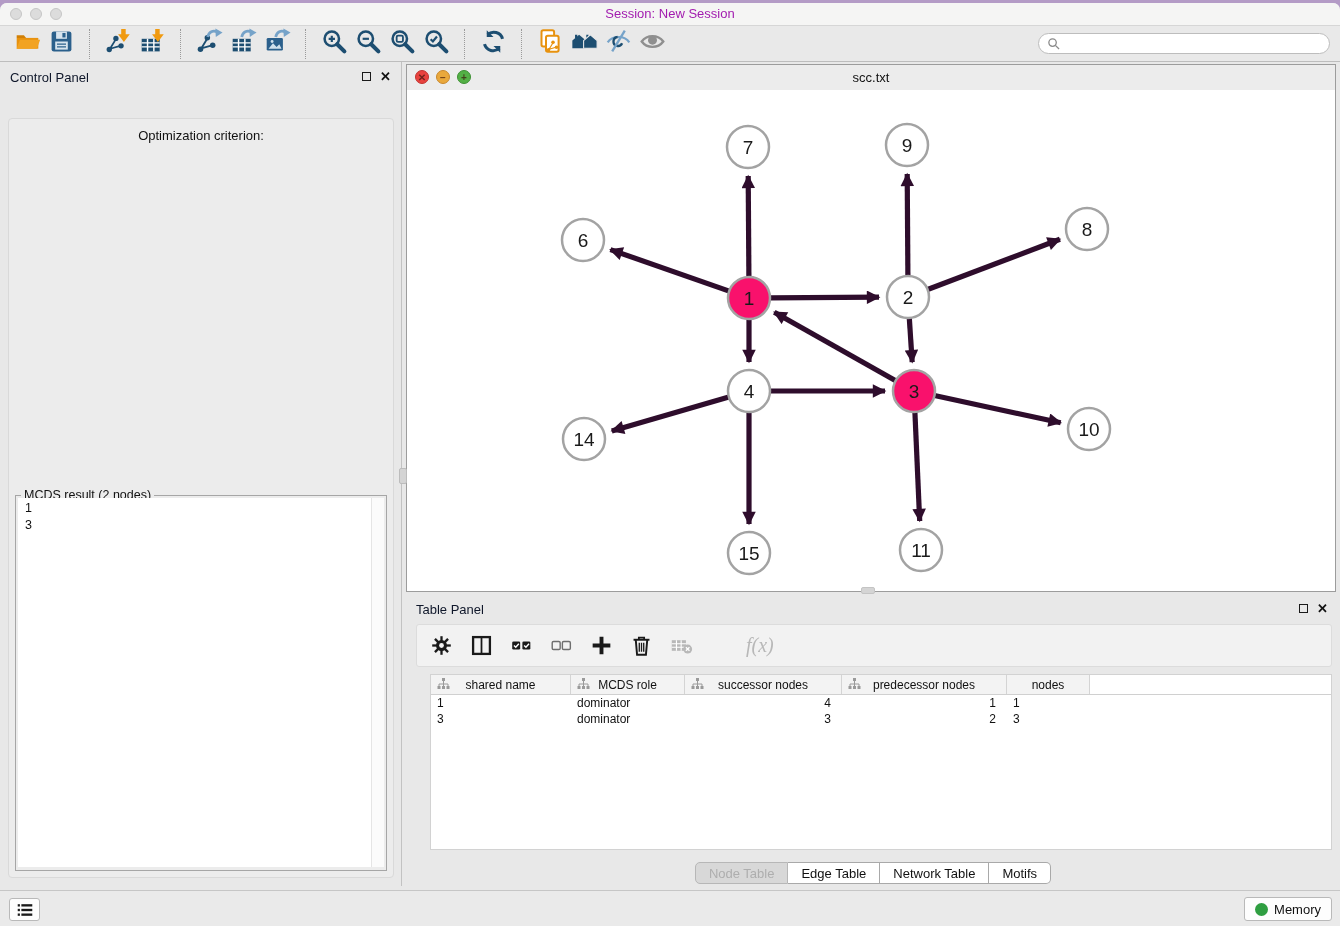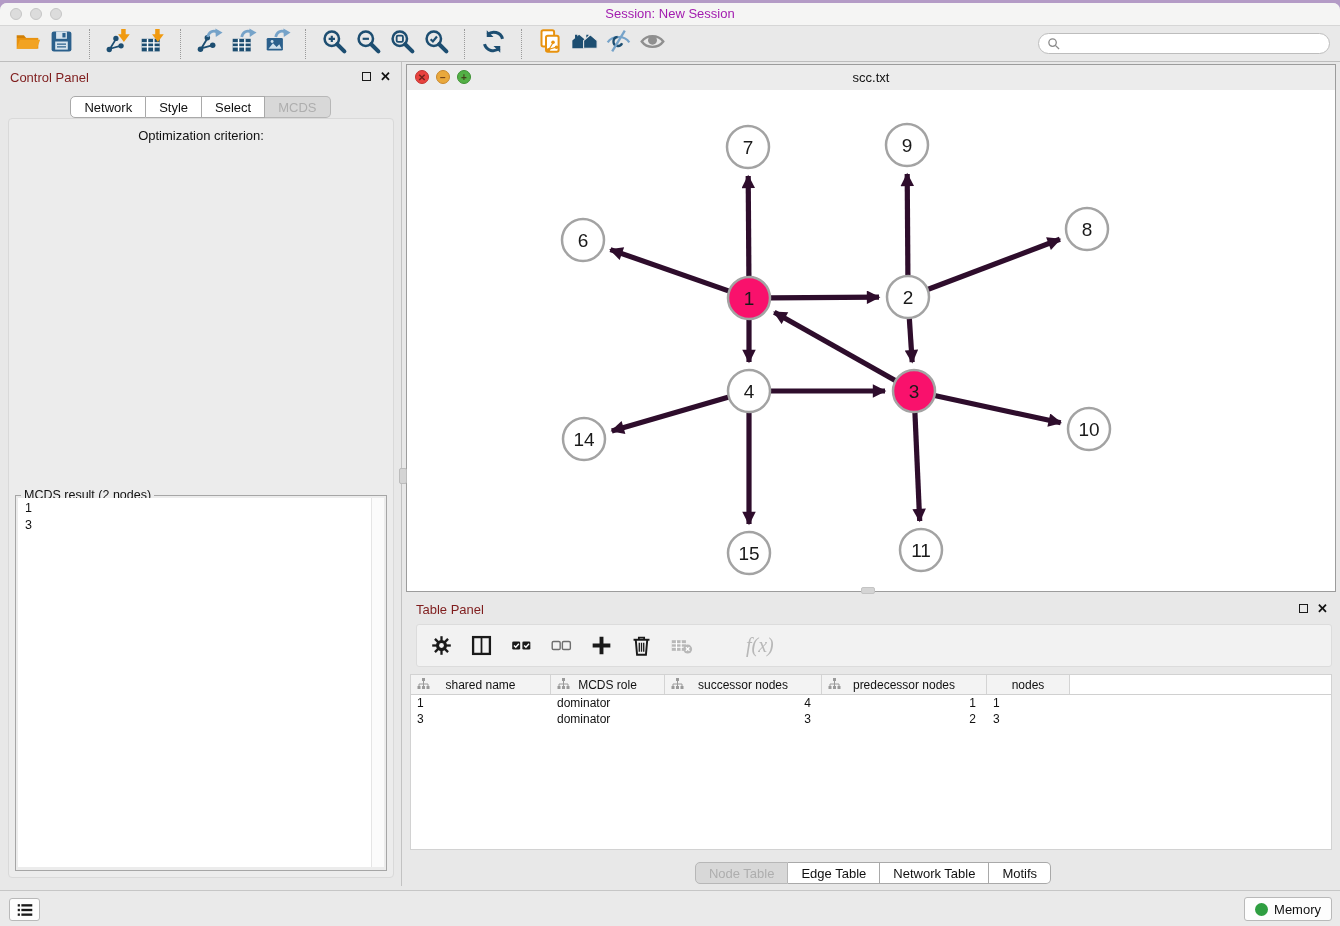--- a/index.html
+++ b/index.html
@@ -19,21 +19,21 @@
   .toolbar{position:absolute;left:0;top:26px;width:1340px;height:36px;background:#e9e9e9;
            border-bottom:1px solid #bdbdbd;display:flex;align-items:center;padding:0 10px;box-sizing:border-box;}
   .tb-btn{width:34px;height:32px;display:flex;align-items:center;justify-content:center;flex:0 0 auto;}
   .tb-btn svg{width:27px;height:27px;}
   .tb-sep{width:0;height:30px;border-left:1px dotted #9a9a9a;margin:0 11px;flex:0 0 auto;}
   .search-wrap{margin-left:auto;width:292px;height:21px;background:#fff;border:1px solid #bdbdbd;
                border-radius:11px;display:flex;align-items:center;padding:0 8px;box-sizing:border-box;gap:5px;}
   .search-wrap svg{width:13px;height:13px;flex:0 0 auto;}
   .search-input{border:none;outline:none;flex:1;font-size:12px;background:transparent;height:16px;padding:0;}
   
-  .panel-title{position:absolute;left:10px;top:8px;font-size:13px;color:#7f1d1d;}
+  .panel-title{position:absolute;left:10px;top:8px;font-size:13px;color:#0f172a;}
   .panel-icons{position:absolute;right:10px;top:9px;display:flex;gap:9px;align-items:center;}
   .float-glyph{width:9px;height:9px;border:1.7px solid #1a1a1a;box-sizing:border-box;display:inline-block;}
   .close-glyph{font-size:13px;font-weight:bold;color:#111;line-height:11px;}
   .tab-btn{height:22px;line-height:21px;padding:0 13px;background:#fff;border:1px solid #a9a9a9;
            border-left:none;font-size:13px;color:#111;box-sizing:border-box;}
   .tab-btn:first-child{border-left:1px solid #a9a9a9;border-radius:5px 0 0 5px;}
   .tab-btn:last-child{border-radius:0 5px 5px 0;}
   .tab-btn.selected{background:#d8d8d8;color:#aeaeae;border-color:#b7b7b7;}
   
   .control-panel{position:absolute;left:0;top:62px;width:402px;height:824px;background:#e8e8e8;
@@ -72,21 +72,21 @@
   .splitter-h{position:absolute;left:861px;top:587px;width:14px;height:7px;background:#d4d4d4;
               border:1px solid #c4c4c4;border-radius:2px;box-sizing:border-box;}
   
   .table-panel{position:absolute;left:406px;top:596px;width:934px;height:294px;background:#e8e8e8;}
   .tp-toolbar{position:absolute;left:10px;right:8px;top:28px;height:43px;background:#f2f2f2;
               border:1px solid #dcdcdc;border-radius:3px;display:flex;align-items:center;gap:17px;
               padding:0 13px;box-sizing:border-box;}
   .tp-icon{display:flex;align-items:center;justify-content:center;}
   .tp-icon svg{width:23px;height:23px;}
   .fx-label{font-family:"Liberation Serif",serif;font-style:italic;font-size:20px;color:#b8b8b8;margin-left:36px;}
-  .tp-table{position:absolute;left:4px;right:8px;top:78px;height:176px;background:#fff;
+  .tp-table{position:absolute;left:24px;right:8px;top:78px;height:176px;background:#fff;
             border:1px solid #d2d2d2;overflow:hidden;box-sizing:border-box;}
   .thead{display:flex;height:19px;background:#fff;border-bottom:1px solid #d0d0d0;}
   .th{position:relative;box-sizing:border-box;background:#f3f3f3;border-right:1px solid #d4d4d4;
       font-size:12px;display:flex;align-items:center;justify-content:center;color:#111;flex:0 0 auto;}
   .th svg{position:absolute;left:6px;top:3px;width:13px;height:12px;}
   .trow{display:flex;height:16px;font-size:12px;align-items:center;color:#111;}
   .td{box-sizing:border-box;flex:0 0 auto;overflow:hidden;white-space:nowrap;}
   .td.left{text-align:left;padding-left:6px;}
   .td.right{text-align:right;padding-right:11px;}
   .tp-tabs{position:absolute;left:0;right:0;bottom:6px;display:flex;justify-content:center;}
@@ -270,26 +270,20 @@
     <input class="search-input" type="text" value="" style="">
   </div>
 </div>
 
 <div class="control-panel">
   <div class="panel-title">Control Panel</div>
   <div class="panel-icons">
     <span class="float-glyph"></span>
     <span class="close-glyph">✕</span>
   </div>
-  <div class="cp-tabs">
-      <button class="tab-btn">Network</button>
-      <button class="tab-btn">Style</button>
-      <button class="tab-btn">Select</button>
-      <button class="tab-btn selected">MCDS</button>
-    </div>
   <div class="cp-inner">
     <div class="opt-label">Optimization criterion:</div>
     <div class="result-fieldset">
       <span class="result-legend">MCDS result (2 nodes)</span>
       <div class="result-area">
           <div>1</div>
           <div>3</div>
         </div>
       <div class="v-scroll" style="top:2px;right:2px;bottom:3px;"></div>
     </div>

